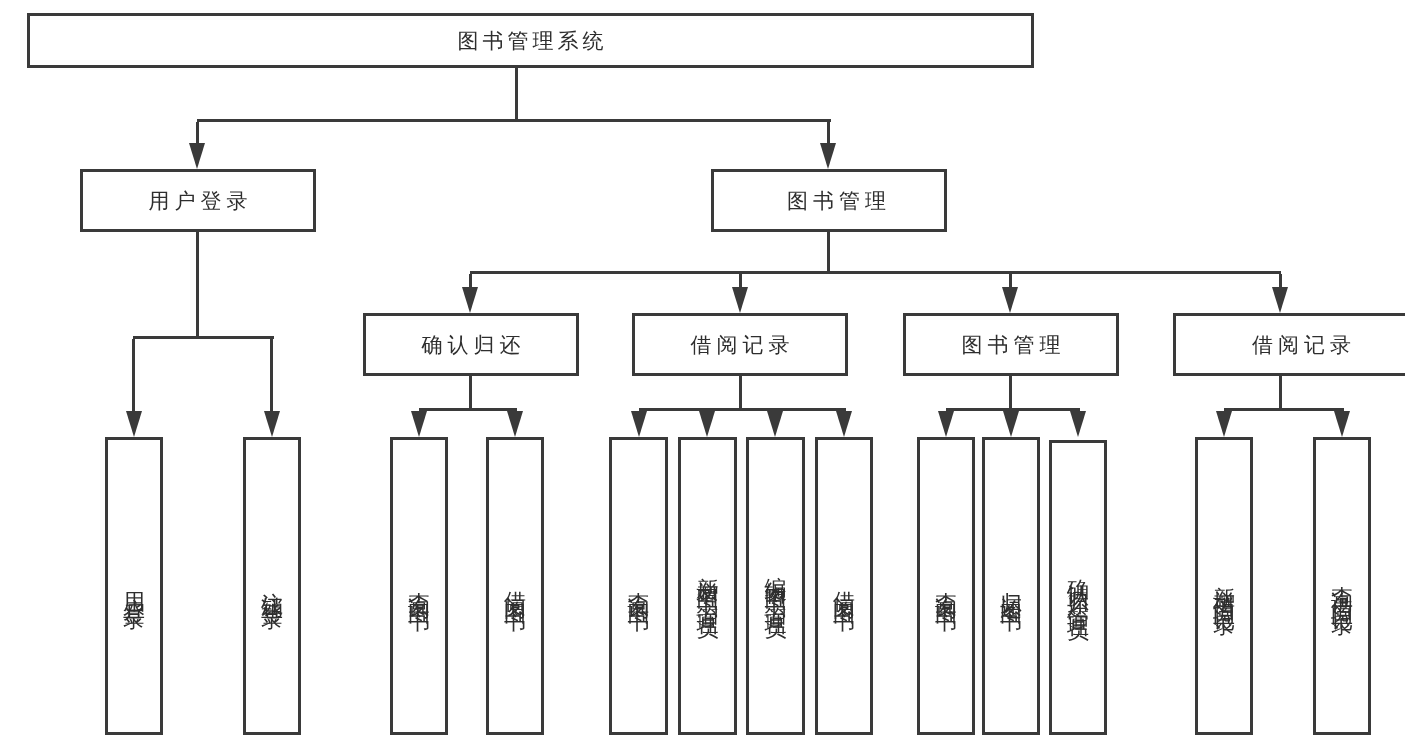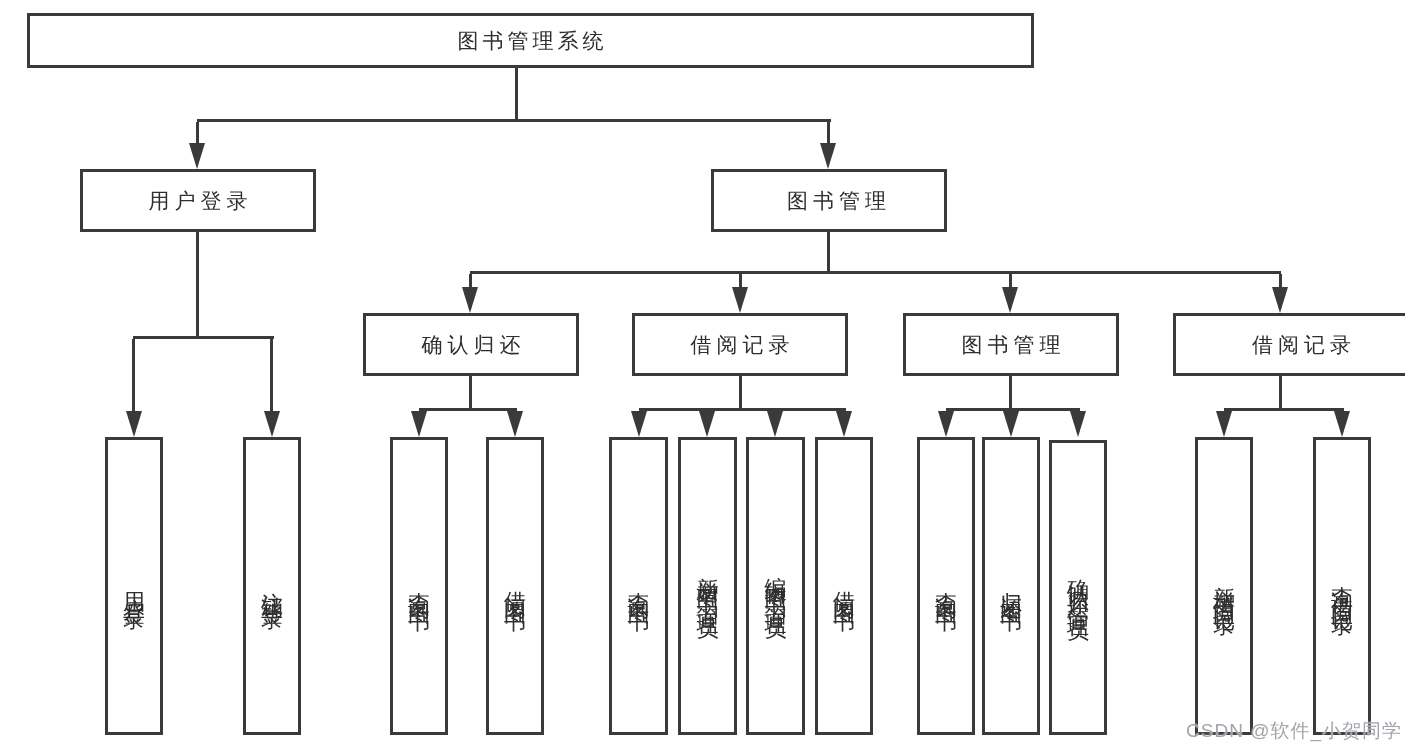--- a/index.html
+++ b/index.html
@@ -150,15 +150,14 @@
     <span class="vlabel">确认归还（管理员）</span>
   </div>
 
   <div class="box" style="left:1195px;top:437px;width:58px;height:298px;">
     <span class="vlabel">新增借阅记录</span>
   </div>
   <div class="box" style="left:1313px;top:437px;width:58px;height:298px;">
     <span class="vlabel">查询借阅记录</span>
   </div>
 
-  <div class="watermark">CSDN @软件_小贺同学</div>
 
 </div>
 
 </body></html>

